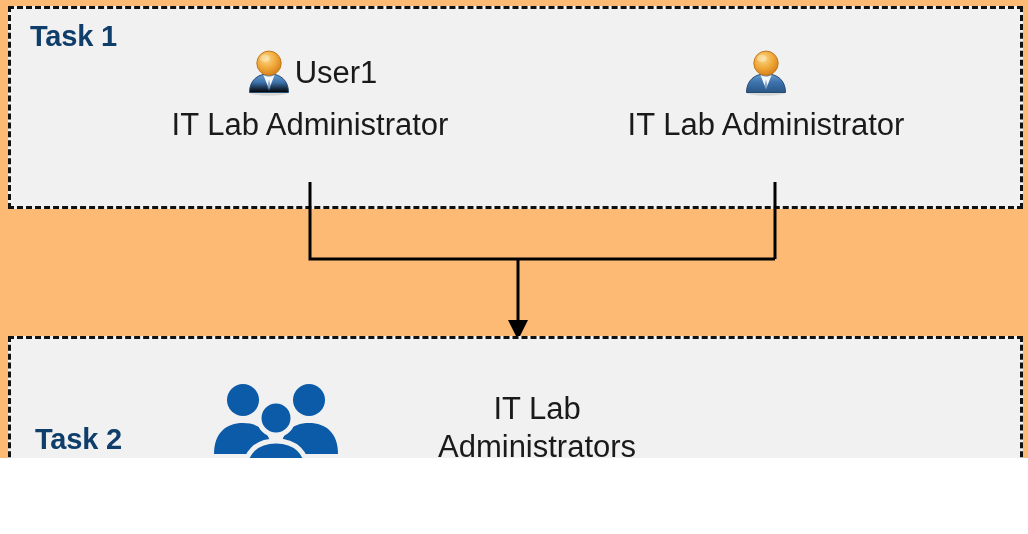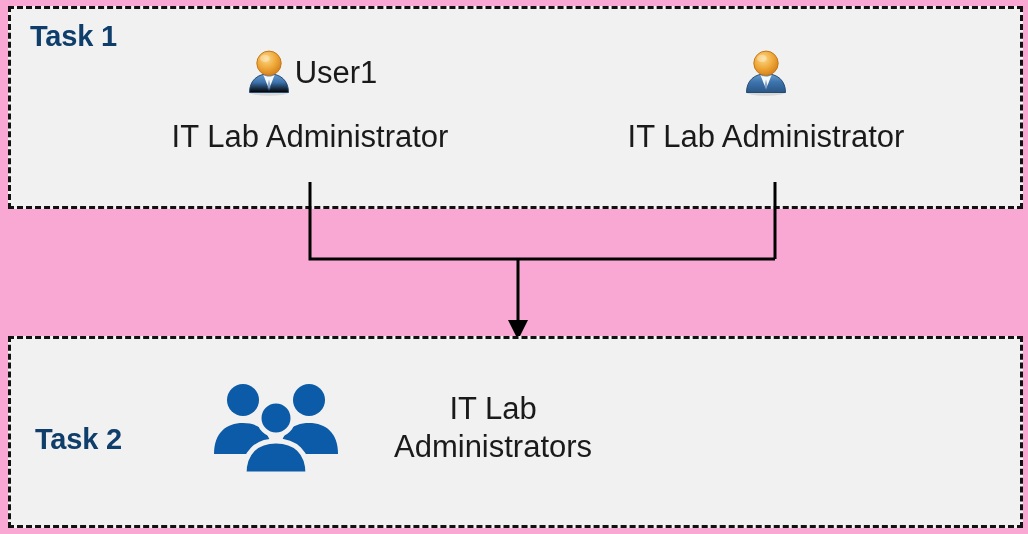--- a/index.html
+++ b/index.html
@@ -6,22 +6,22 @@
     margin: 0;
     padding: 0;
     background: #ffffff;
   }
   body {
     font-family: "Liberation Sans", sans-serif;
   }
   #canvas {
     position: relative;
     width: 1028px;
-    height: 534px;
-    background: #f9a8d4;
+    height: 458px;
+    background: #fdba74;
     overflow: hidden;
   }
 
   
   .task-box {
     position: absolute;
     background: #f1f1f1;
     border: 3px dashed #111111;
     box-sizing: border-box;
   }
@@ -54,42 +54,42 @@
     font-size: 31px;
     color: #1a1a1a;
     font-weight: normal;
     line-height: 1.05;
   }
   .entity-role {
     font-size: 31px;
     color: #1a1a1a;
     font-weight: normal;
     line-height: 1.15;
-    margin-top: 20px;
+    margin-top: 8px;
   }
   #entity-user1  { left: 130px; top: 47px; width: 360px; }
   #entity-guest  { left: 566px; top: 47px; width: 400px; }
 
   
   .person-icon {
     width: 52px;
     height: 52px;
     flex: 0 0 auto;
     display: block;
   }
 
   
   #group-block {
     position: absolute;
     left: 206px;
     top: 378px;
     width: 700px;
     display: flex;
     align-items: center;
-    gap: 48px;
+    gap: 92px;
   }
   .group-icon {
     width: 140px;
     height: 100px;
     flex: 0 0 auto;
     display: block;
   }
   .group-label {
     font-size: 31px;
     color: #1a1a1a;

